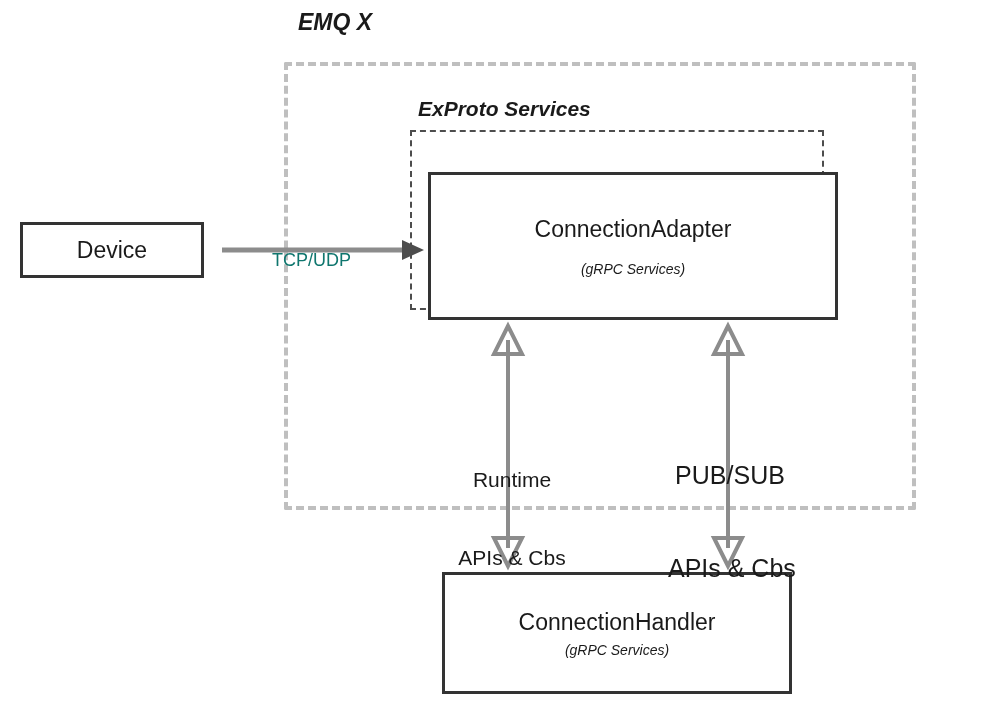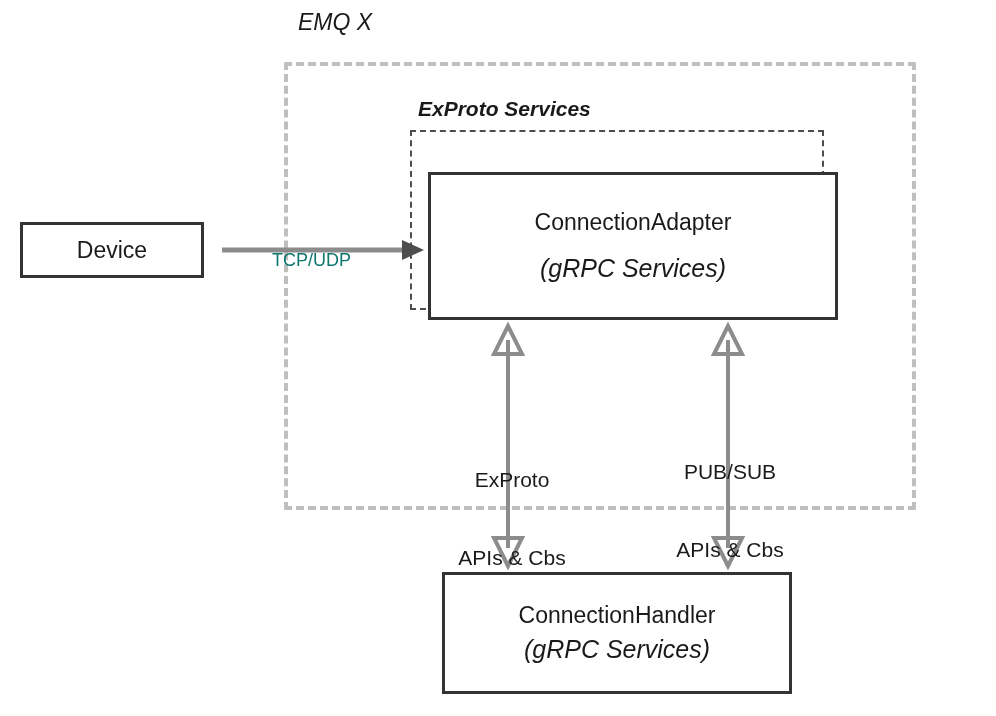--- a/index.html
+++ b/index.html
@@ -23,21 +23,21 @@
     white-space: pre;
     line-height: 1.25;
   }
 
   
   .emqx-title {
     left: 298px;
     top: 8px;
     font-size: 23px;
     font-style: italic;
-    font-weight: normal;
+    font-weight: bold;
     color: #1a1a1a;
   }
   .emqx-box {
     position: absolute;
     left: 284px;
     top: 62px;
     width: 632px;
     height: 448px;
     border: 4px dashed #bfbfbf;
     box-sizing: border-box;
@@ -72,21 +72,21 @@
     display: flex;
     flex-direction: column;
     align-items: center;
     justify-content: center;
   }
   .box .line1 {
     font-size: 23px;
     color: #1a1a1a;
   }
   .box .line2 {
-    font-size: 25px;
+    font-size: 14px;
     font-style: italic;
     color: #1a1a1a;
     margin-top: 6px;
   }
   .device-box {
     left: 20px;
     top: 222px;
     width: 184px;
     height: 56px;
   }
@@ -114,24 +114,24 @@
   .socket-label {
     left: 452px;
     top: 414px;
     width: 120px;
     text-align: center;
     font-size: 21px;
     color: #1a1a1a;
   }
   .pubsub-label {
     left: 668px;
-    top: 406px;
+    top: 397px;
     width: 124px;
     text-align: center;
-    font-size: 21px;
+    font-size: 25px;
     color: #1a1a1a;
   }
 
   svg.overlay {
     position: absolute;
     left: 0;
     top: 0;
     width: 996px;
     height: 716px;
     pointer-events: none;
@@ -172,21 +172,21 @@
     <polygon points="508,566 494,538 522,538" fill="none" stroke="#8c8c8c" stroke-width="4" stroke-linejoin="miter"></polygon>
 
     <line x1="728" y1="340" x2="728" y2="548" stroke="#8c8c8c" stroke-width="4"></line>
     <polygon points="728,326 714,354 742,354" fill="none" stroke="#8c8c8c" stroke-width="4" stroke-linejoin="miter"></polygon>
     <polygon points="728,566 714,538 742,538" fill="none" stroke="#8c8c8c" stroke-width="4" stroke-linejoin="miter"></polygon>
   </svg>
 
   <div class="lbl tcp-label">TCP/UDP</div>
 
   <div class="lbl socket-label">
-    <div>ExProto</div>
+    <div>Runtime</div>
     <div>APIs &amp; Cbs</div>
   </div>
 
   <div class="lbl pubsub-label">
     <div>PUB/SUB</div>
     <div>APIs &amp; Cbs</div>
   </div>
 
 </div>
 

